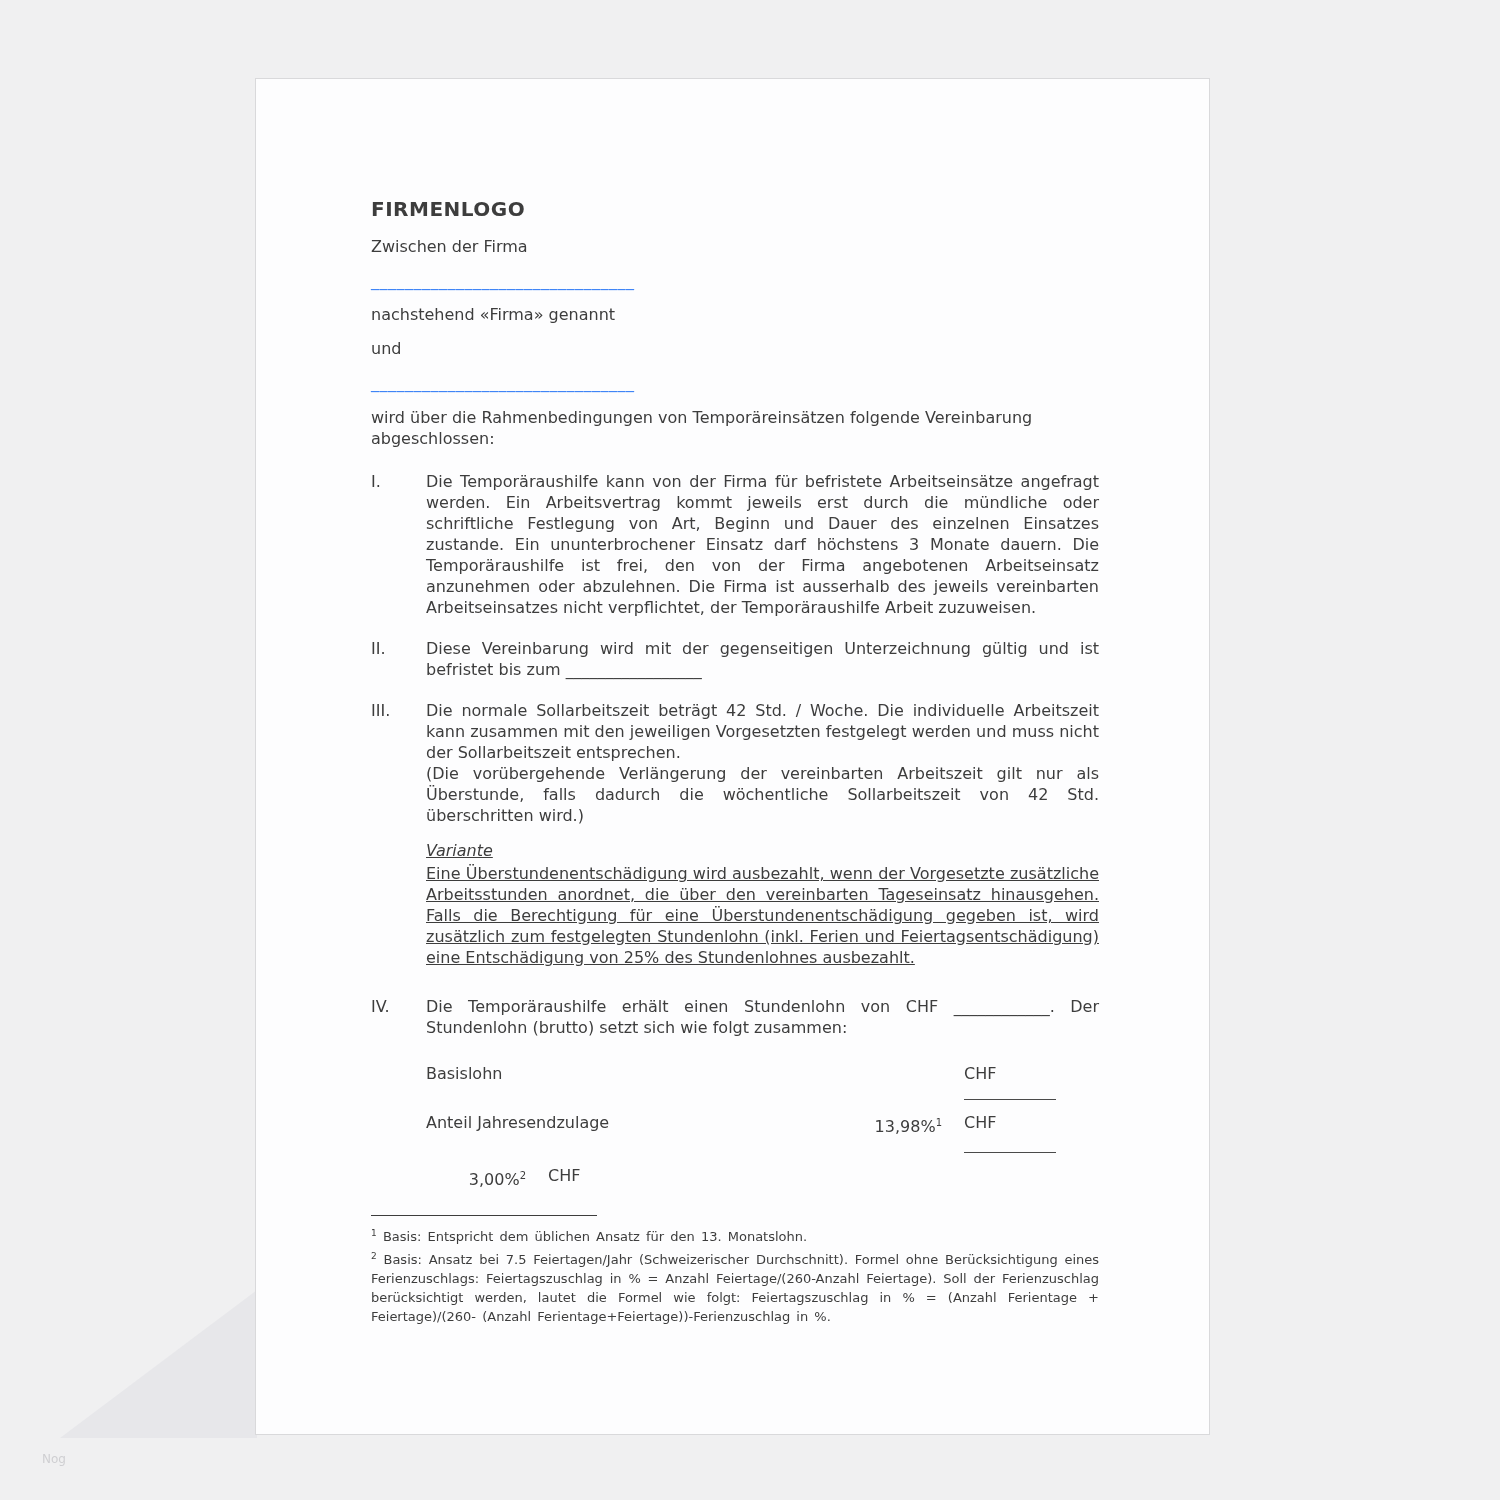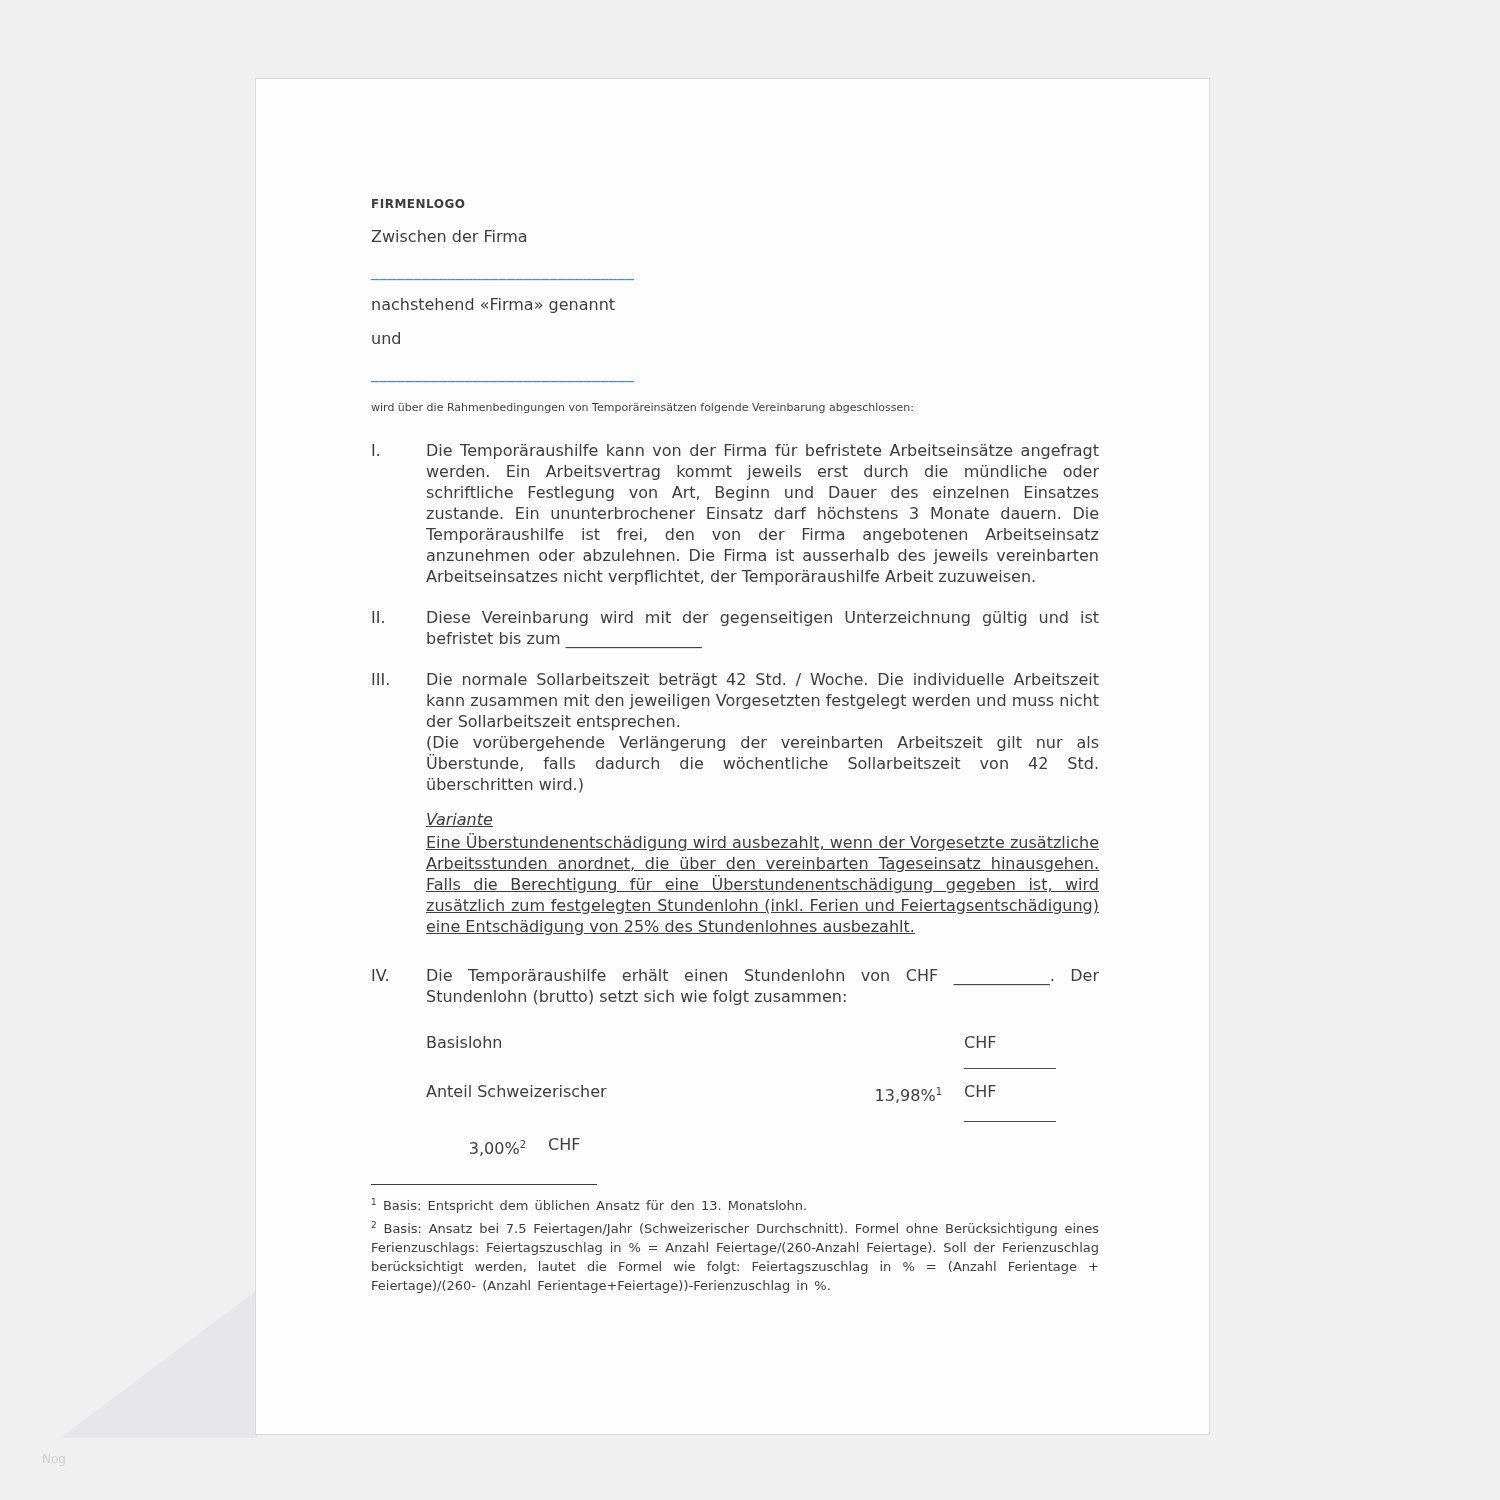--- a/index.html
+++ b/index.html
@@ -37,33 +37,33 @@
     box-sizing: border-box;
     padding: 118px 110px 0 115px;
   }
   .doc-title {
     font-size: 25px;
     font-weight: bold;
     color: #19567d;
     margin: 0 0 42px 0;
   }
   .logo-line {
-    font-size: 12px;
+    font-size: 20px;
     font-weight: bold;
     letter-spacing: 0.5px;
     margin-bottom: 16px;
   }
   .intro-line {
     font-size: 16px;
     line-height: 20px;
     margin-bottom: 14px;
   }
   .blank-line { letter-spacing: 0.5px; color: #3b82f6; }
   .preamble {
-    font-size: 11px;
+    font-size: 16px;
     line-height: 21px;
     margin-top: 14px;
     margin-bottom: 22px;
   }
   .clause {
     display: flex;
     margin-bottom: 20px;
   }
   .clause-num {
     width: 55px;
@@ -191,21 +191,21 @@
         <div class="wlabel">Basislohn</div>
         <div class="wpct"><span></span><sup></sup></div>
         <div class="wgap"></div>
         <div class="wchf">CHF</div>
       </div>
       <div class="wline-row">
         <div class="wline"></div>
       </div>
 
       <div class="wrow">
-        <div class="wlabel">Anteil Schweizerischer</div>
+        <div class="wlabel">Anteil Jahresendzulage</div>
         <div class="wpct"><span>13,98%</span><sup>1</sup></div>
         <div class="wgap"></div>
         <div class="wchf">CHF</div>
       </div>
       <div class="wline-row">
         <div class="wline"></div>
       </div>
 
       <div class="wrow last">
         <div class="wpct"><span>3,00%</span><sup>2</sup></div>

